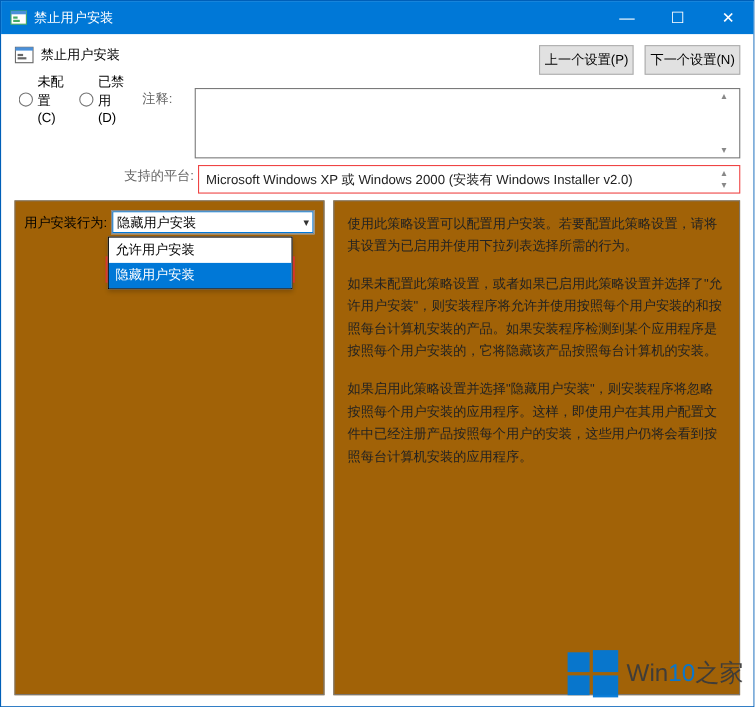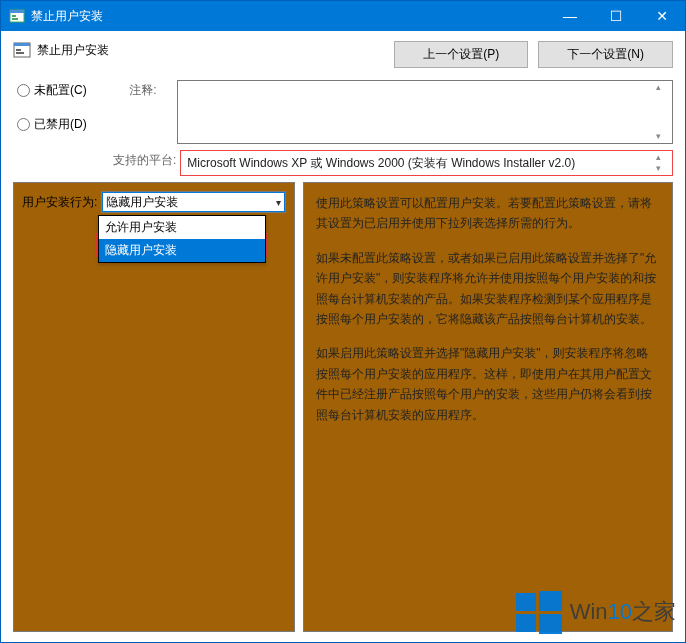--- a/index.html
+++ b/index.html
@@ -29,27 +29,27 @@
     color: #fff; font-size: 14px;
   }
   .content { padding: 10px 12px 0 12px; flex: 1; display: flex; flex-direction: column; overflow: hidden; }
   .header-row { display: flex; align-items: flex-start; }
   .icon-title { display: flex; align-items: center; flex: 1; }
   .icon-title .big-icon { width: 18px; height: 18px; margin-right: 6px; }
   .nav-btns { display: flex; gap: 10px; }
   .btn {
     border: 1px solid #adadad;
     background: #e1e1e1;
-    padding: 4px 28px;
+    padding: 4px 4px;
     font-size: 12px;
     font-family: inherit;
     cursor: pointer;
   }
   .radio-zone { margin-top: 12px; display: flex; }
-  .radio-col { width: 100px; display: flex; flex-direction: column; gap: 14px; padding-left: 4px; }
+  .radio-col { width: 100px; display: flex; flex-direction: row; gap: 14px; padding-left: 4px; }
   .radio-item { display: flex; align-items: center; gap: 4px; height: 20px; }
   .radio-item.hl { border: 2px solid #e73a2e; border-radius: 2px; padding: 0 2px; }
   .radio-item input { margin: 0; }
   .right-col { flex: 1; display: flex; flex-direction: column; gap: 6px; }
   .lbl-row { display: flex; align-items: flex-start; gap: 4px; }
   .lbl-row .lbl { color: #666; min-width: 60px; padding-top: 2px; text-align: center; }
   .textbox {
     flex: 1; border: 1px solid #7a7a7a; background: #fff; height: 64px; position: relative;
   }
   .support-box {

